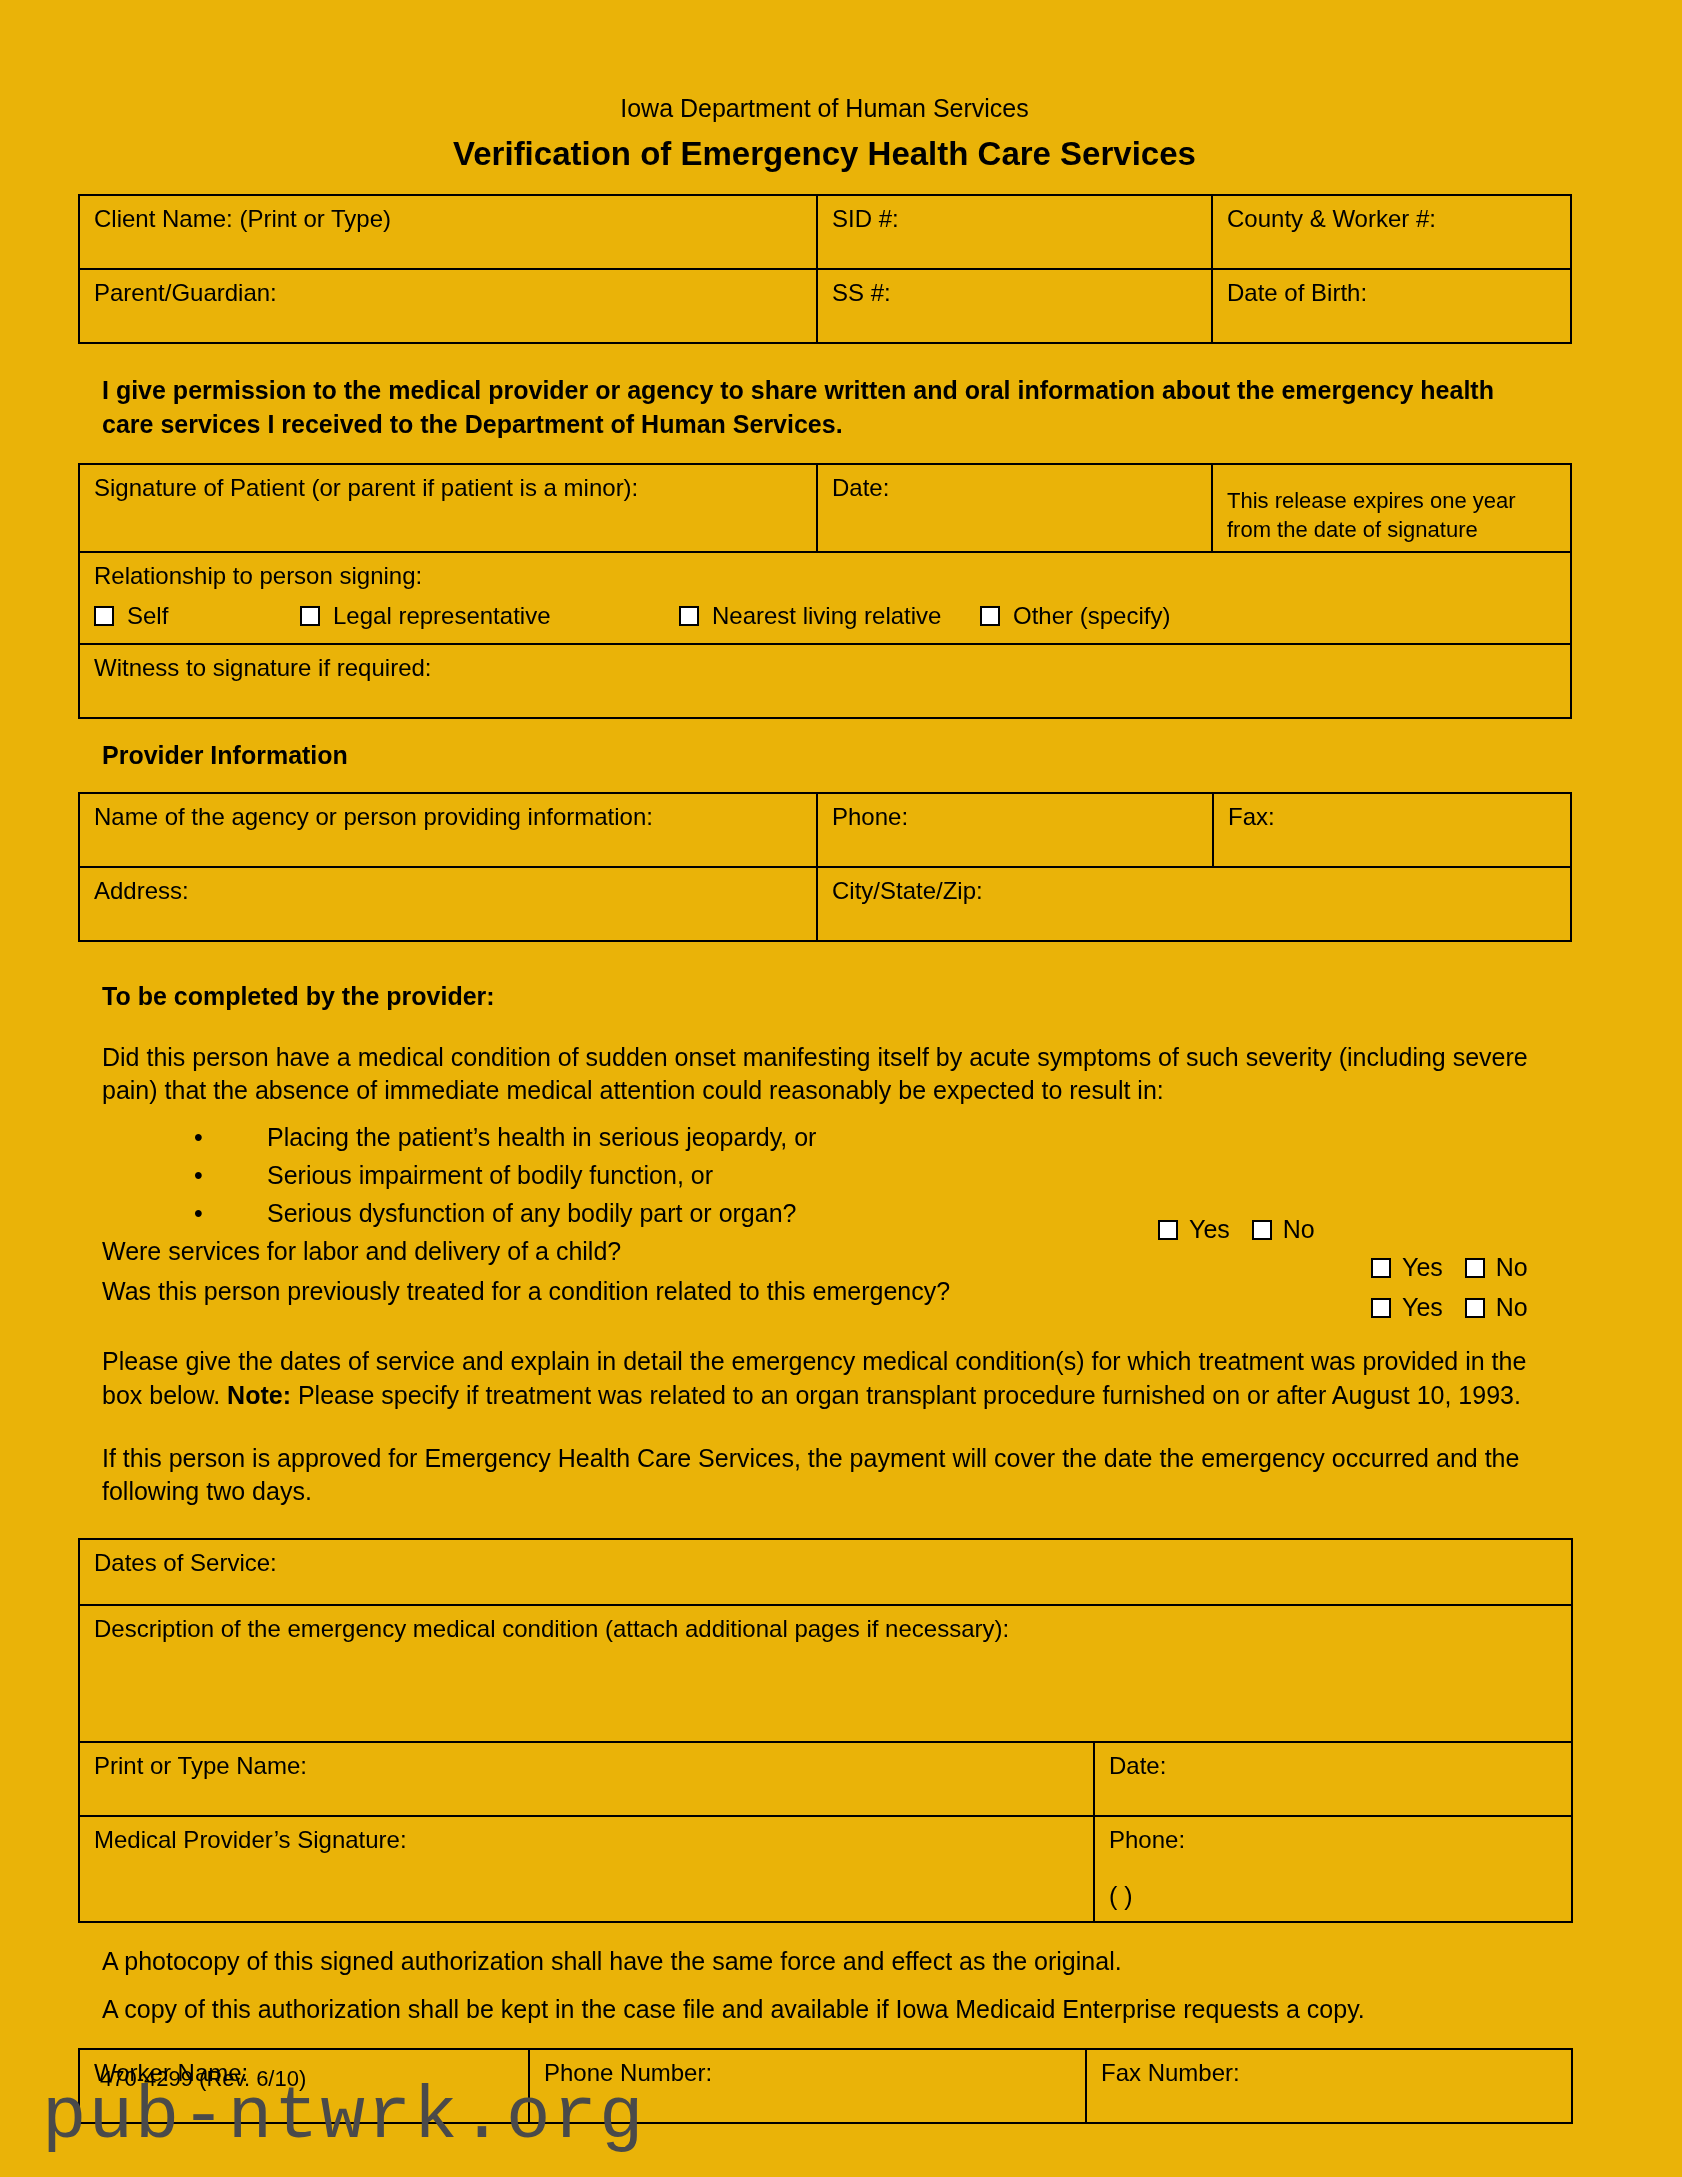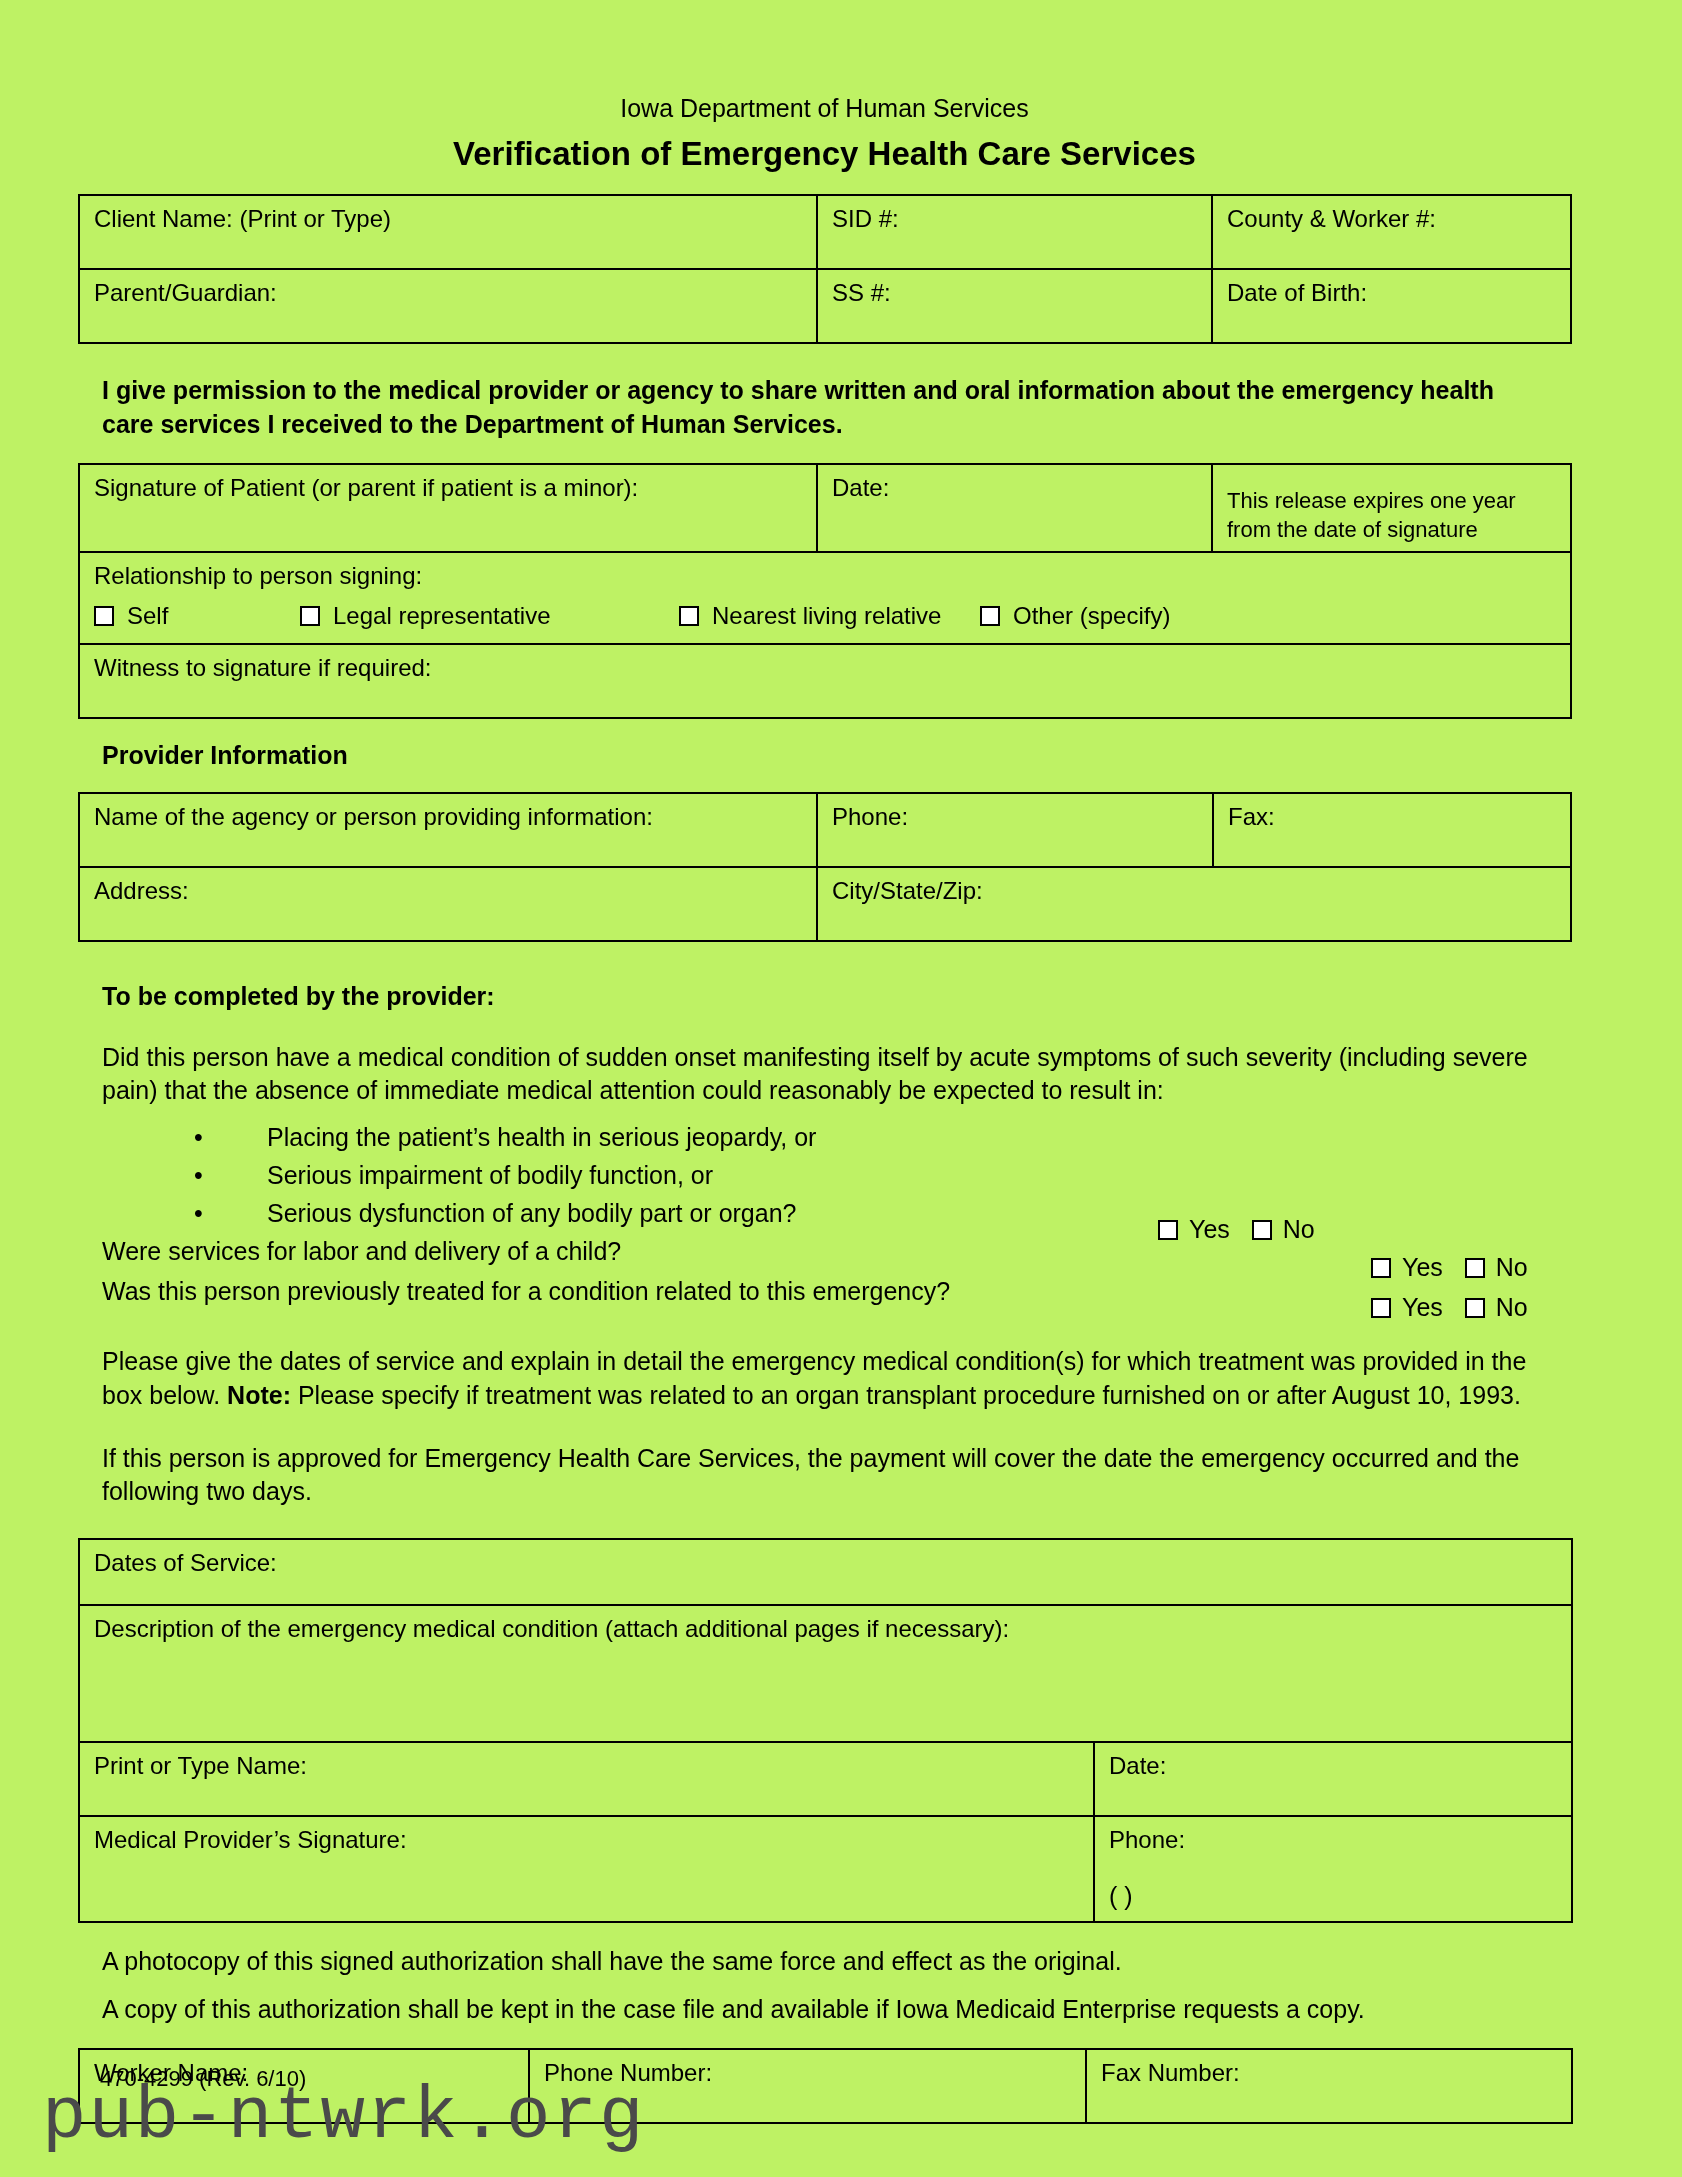--- a/index.html
+++ b/index.html
@@ -8,21 +8,21 @@
     background: #ffffff;
   }
   body {
     font-family: "Liberation Sans", sans-serif;
     color: #000000;
   }
   .page {
     position: relative;
     width: 1683px;
     height: 2177px;
-    background: #bef264;
+    background: #eab308;
     box-sizing: border-box;
     padding: 0;
     overflow: hidden;
   }
   .inner {
     position: absolute;
     left: 78px;
     top: 0;
     width: 1493px;
   }

